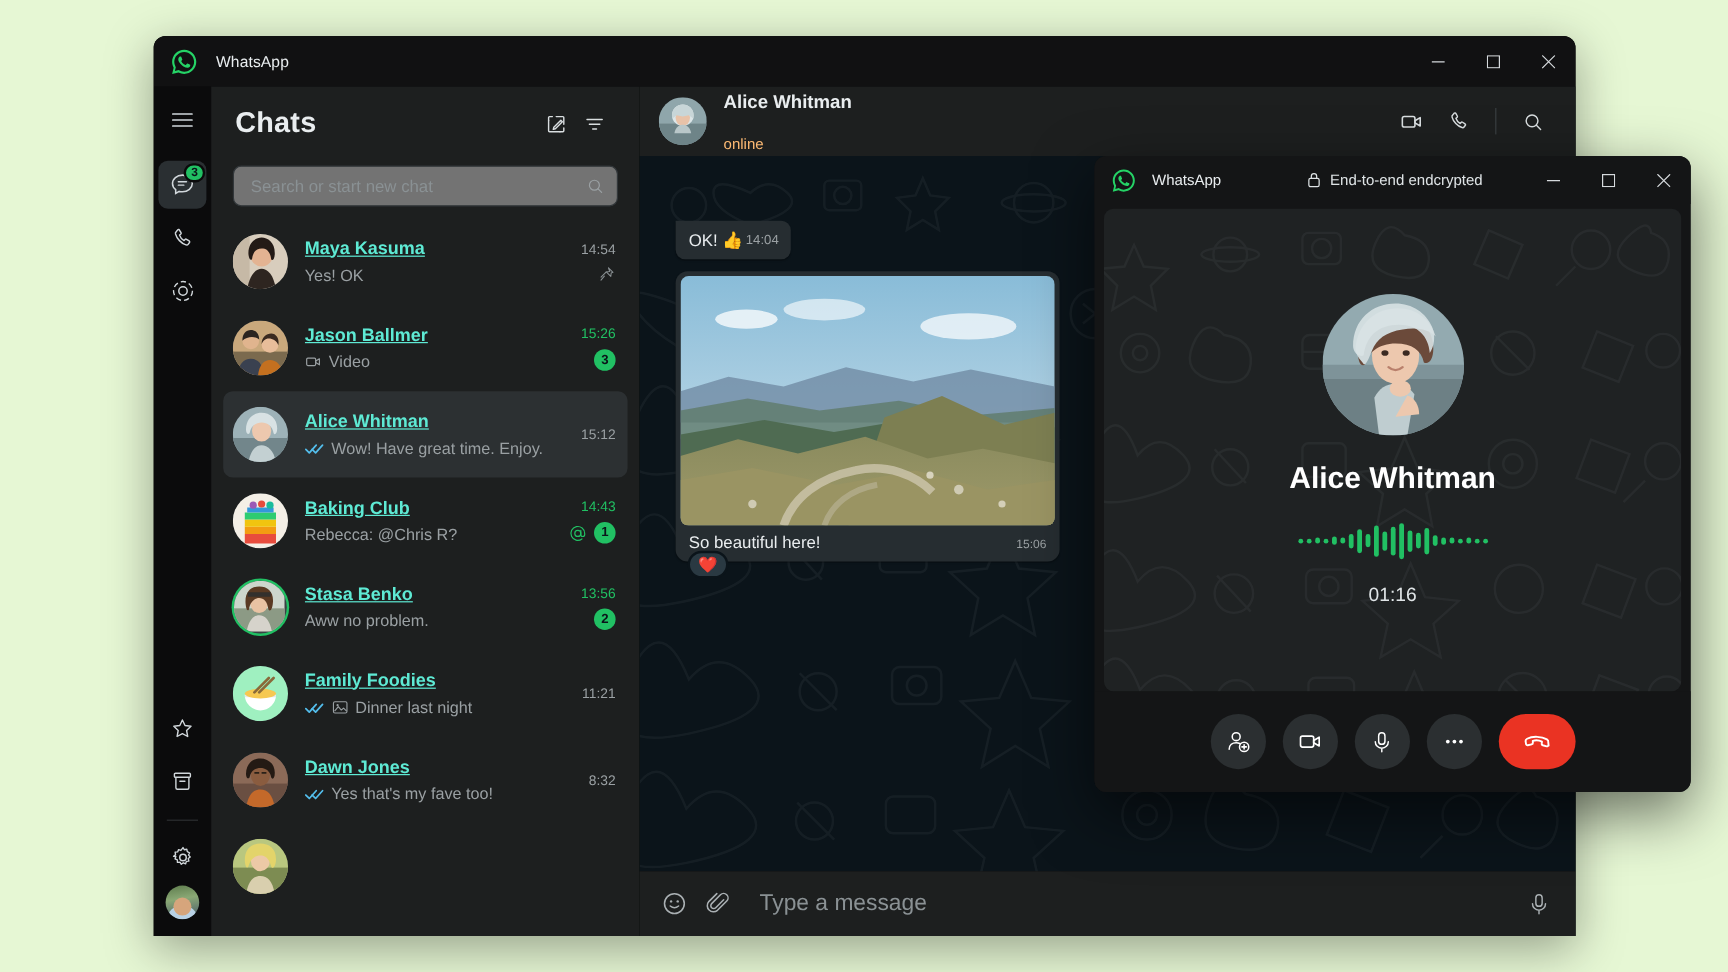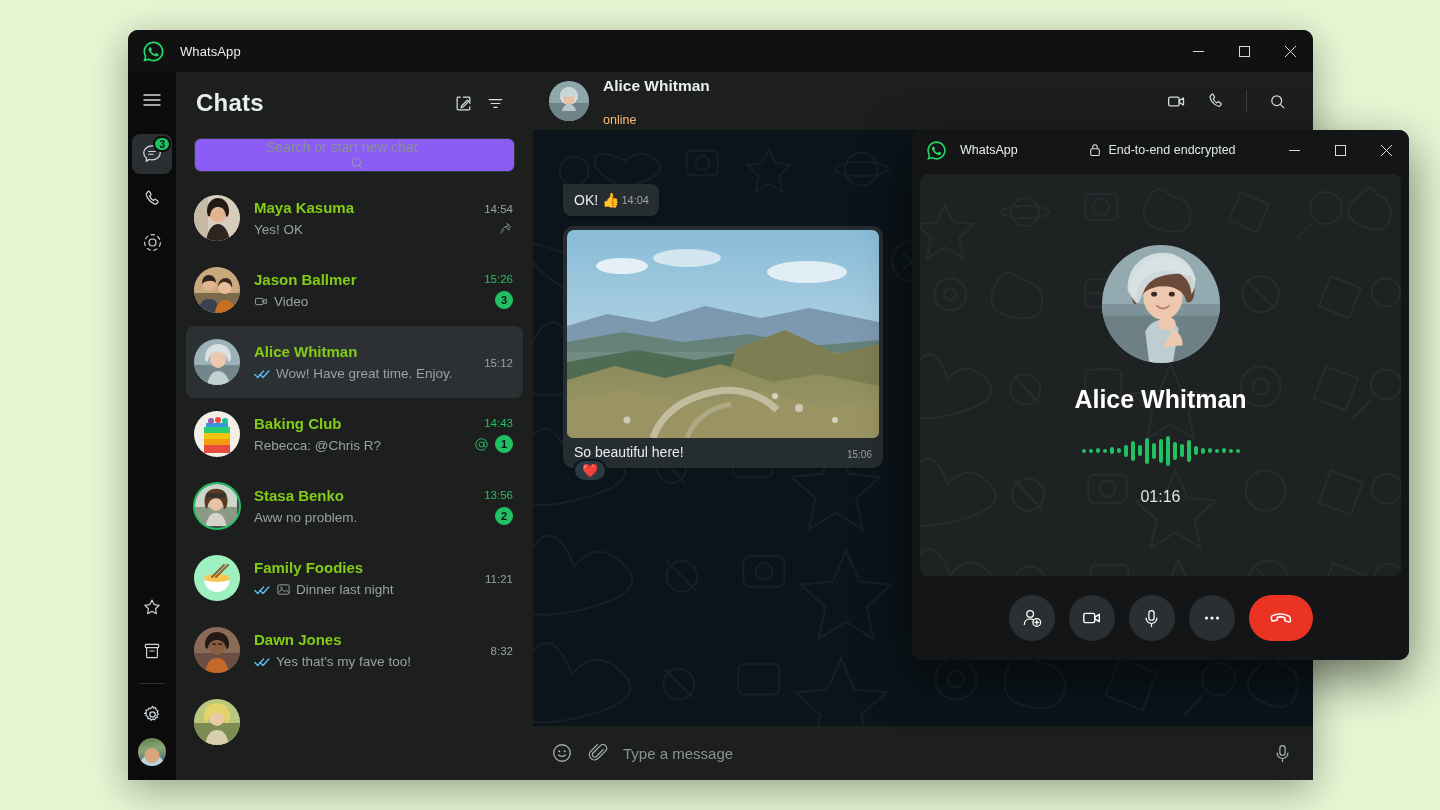--- a/index.html
+++ b/index.html
@@ -93,46 +93,47 @@
     padding: 0 22px 0 20px;
   }
   .list-title { font-size: 24px; font-weight: bold; color: #e9edef; flex: 1; letter-spacing: .2px; }
   .head-icon {
     width: 32px; height: 32px; display: flex; align-items: center; justify-content: center;
     color: #d9dee0; border-radius: 6px; cursor: pointer;
   }
 
   .search-wrap { padding: 4px 18px 10px; }
   .search-box {
-    height: 34px; background: #8b5cf6; border: 1px solid #32373a;
+    height: 34px; background: #737373; border: 1px solid #32373a;
     border-radius: 7px; display: flex; align-items: center;
-    padding: 0 10px 0 14px; cursor: text; flex-direction: column;
+    padding: 0 10px 0 14px; cursor: text;
   }
   .search-input {
     flex: 1; background: transparent; border: 0; outline: none;
     color: #e9edef; font-size: 14px; font-family: inherit;
   }
   .search-input::placeholder { color: #8a9194; }
 
   .chat-list { flex: 1; overflow: hidden; padding: 0 10px; position: relative; }
   .chat-row {
     height: 72px; display: flex; align-items: center;
     padding: 0 10px 0 8px; border-radius: 8px; cursor: pointer;
   }
   .chat-row.selected { background: #2c3032; }
   .avatar {
     width: 46px; height: 46px; border-radius: 50%; flex: 0 0 46px;
     overflow: hidden; position: relative; background: #3a4145;
   }
   .avatar.ring { box-shadow: 0 0 0 2px #21c063; width: 44px; height: 44px; flex-basis: 44px; margin: 0 1px; }
   .chat-meta { flex: 1; min-width: 0; margin-left: 14px; }
   .chat-name {
-    font-size: 15px; font-weight: bold; color: #84cc16;
+    font-size: 15px; font-weight: bold; color: #5eead4;
     white-space: nowrap; overflow: hidden; text-overflow: ellipsis;
     line-height: 20px;
+    text-decoration: underline;
   }
   .chat-sub {
     font-size: 13.5px; color: #9aa0a3; margin-top: 3px;
     white-space: nowrap; overflow: hidden; text-overflow: ellipsis;
     display: flex; align-items: center; gap: 5px; line-height: 18px;
   }
   .chat-sub.typing { color: #21c063; }
   .chat-right {
     display: flex; flex-direction: column; align-items: flex-end;
     gap: 6px; flex: 0 0 auto; margin-left: 8px; padding-top: 2px;
@@ -206,21 +207,21 @@
     padding: 1px 7px; font-size: 13px; line-height: 17px;
   }
 
   .composer {
     height: 54px; flex: 0 0 54px; background: #1d1f1f;
     display: flex; align-items: center; padding: 0 20px 0 18px; gap: 14px;
   }
   .comp-icon { color: #aab0b3; display: flex; align-items: center; cursor: pointer; }
   .comp-input {
     flex: 1; background: transparent; border: 0; outline: none;
-    color: #e9edef; font-size: 15px; font-family: inherit; 
+    color: #e9edef; font-size: 19px; font-family: inherit; margin-left: 10px;
   }
   .comp-input::placeholder { color: #8a9194; }
 
   .scrollbar {
     position: absolute; right: 4px; top: 250px; width: 5px; height: 120px;
     background: #4a5255; border-radius: 3px; cursor: pointer;
   }
 
   
   .call-window {

